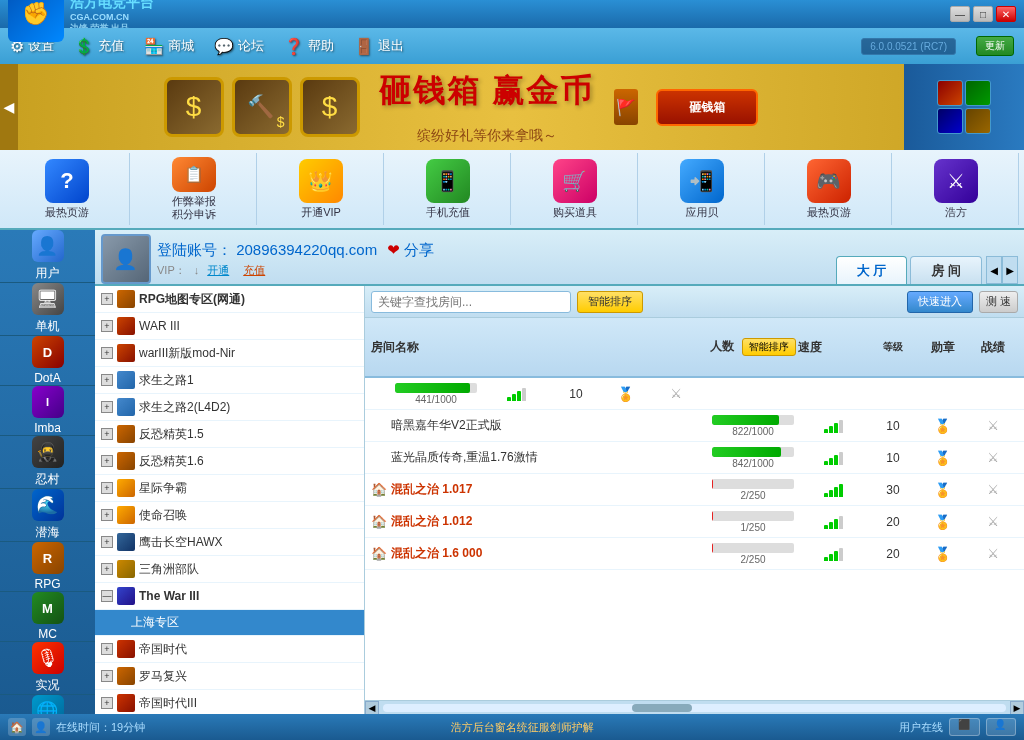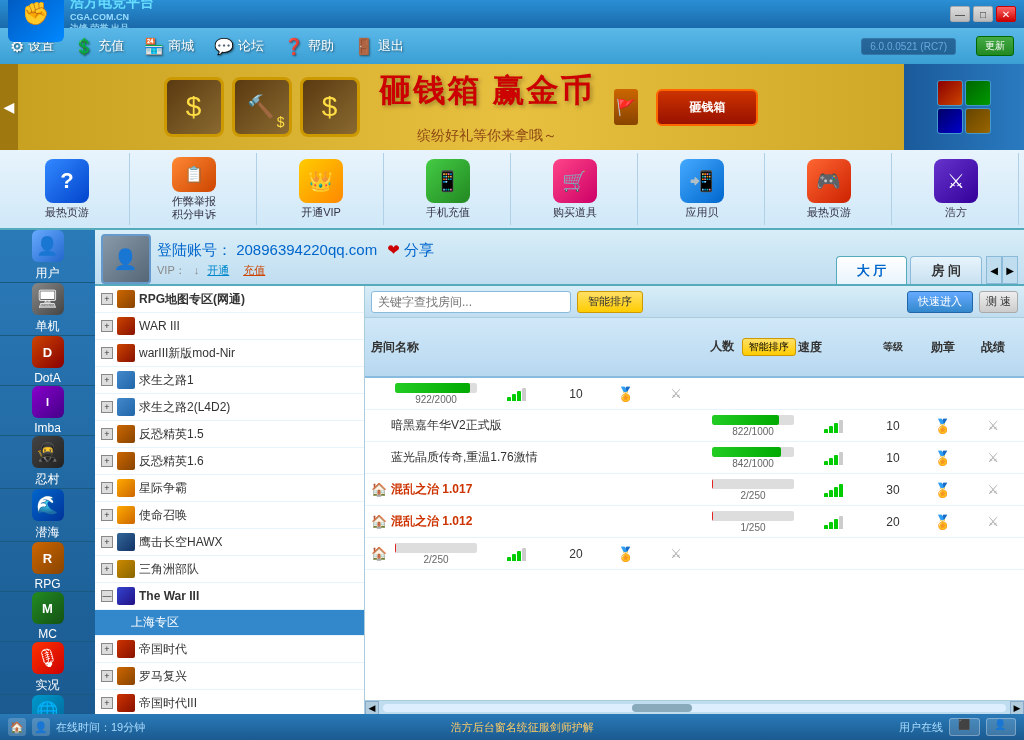--- a/index.html
+++ b/index.html
@@ -526,21 +526,21 @@
             <div class="rth-medal">勋章</div>
             <div class="rth-score">战绩</div>
           </div>
 
           <div class="room-row">
             <div class="rr-icon"></div>
             <div class="rr-players">
               <div class="progress-bar">
                   <div class="progress-fill pf-high" style="width:92%;"></div>
                 </div>
-              <div class="rr-count">922/2000</div>
+              <div class="rr-count">441/1000</div>
             </div>
             <div class="rr-speed">
               <div class="speed-bars">
                 <div class="speed-bar" style="height:4px;"></div>
                 <div class="speed-bar" style="height:7px;"></div>
                 <div class="speed-bar" style="height:10px;"></div>
                 <div class="speed-bar" style="height:13px;background:#ccc;"></div>
               </div>
             </div>
             <div class="rr-level">10</div>
@@ -631,20 +631,21 @@
                 <div class="speed-bar" style="height:13px;background:#ccc;"></div>
               </div>
             </div>
             <div class="rr-level">20</div>
             <div class="rr-medal"><span class="medal-icon medal-gold">🏅</span></div>
             <div class="rr-score"><span class="score-icon">⚔</span></div>
           </div>
 
           <div class="room-row private">
             <div class="rr-icon house-icon">🏠</div>
+            <div class="rr-name highlight">混乱之治 1.6 000</div>
             <div class="rr-players">
               <div class="progress-bar">
                   <div class="progress-fill pf-low" style="width:1%;"></div>
                 </div>
               <div class="rr-count">2/250</div>
             </div>
             <div class="rr-speed">
               <div class="speed-bars">
                 <div class="speed-bar" style="height:4px;"></div>
                 <div class="speed-bar" style="height:7px;"></div>

